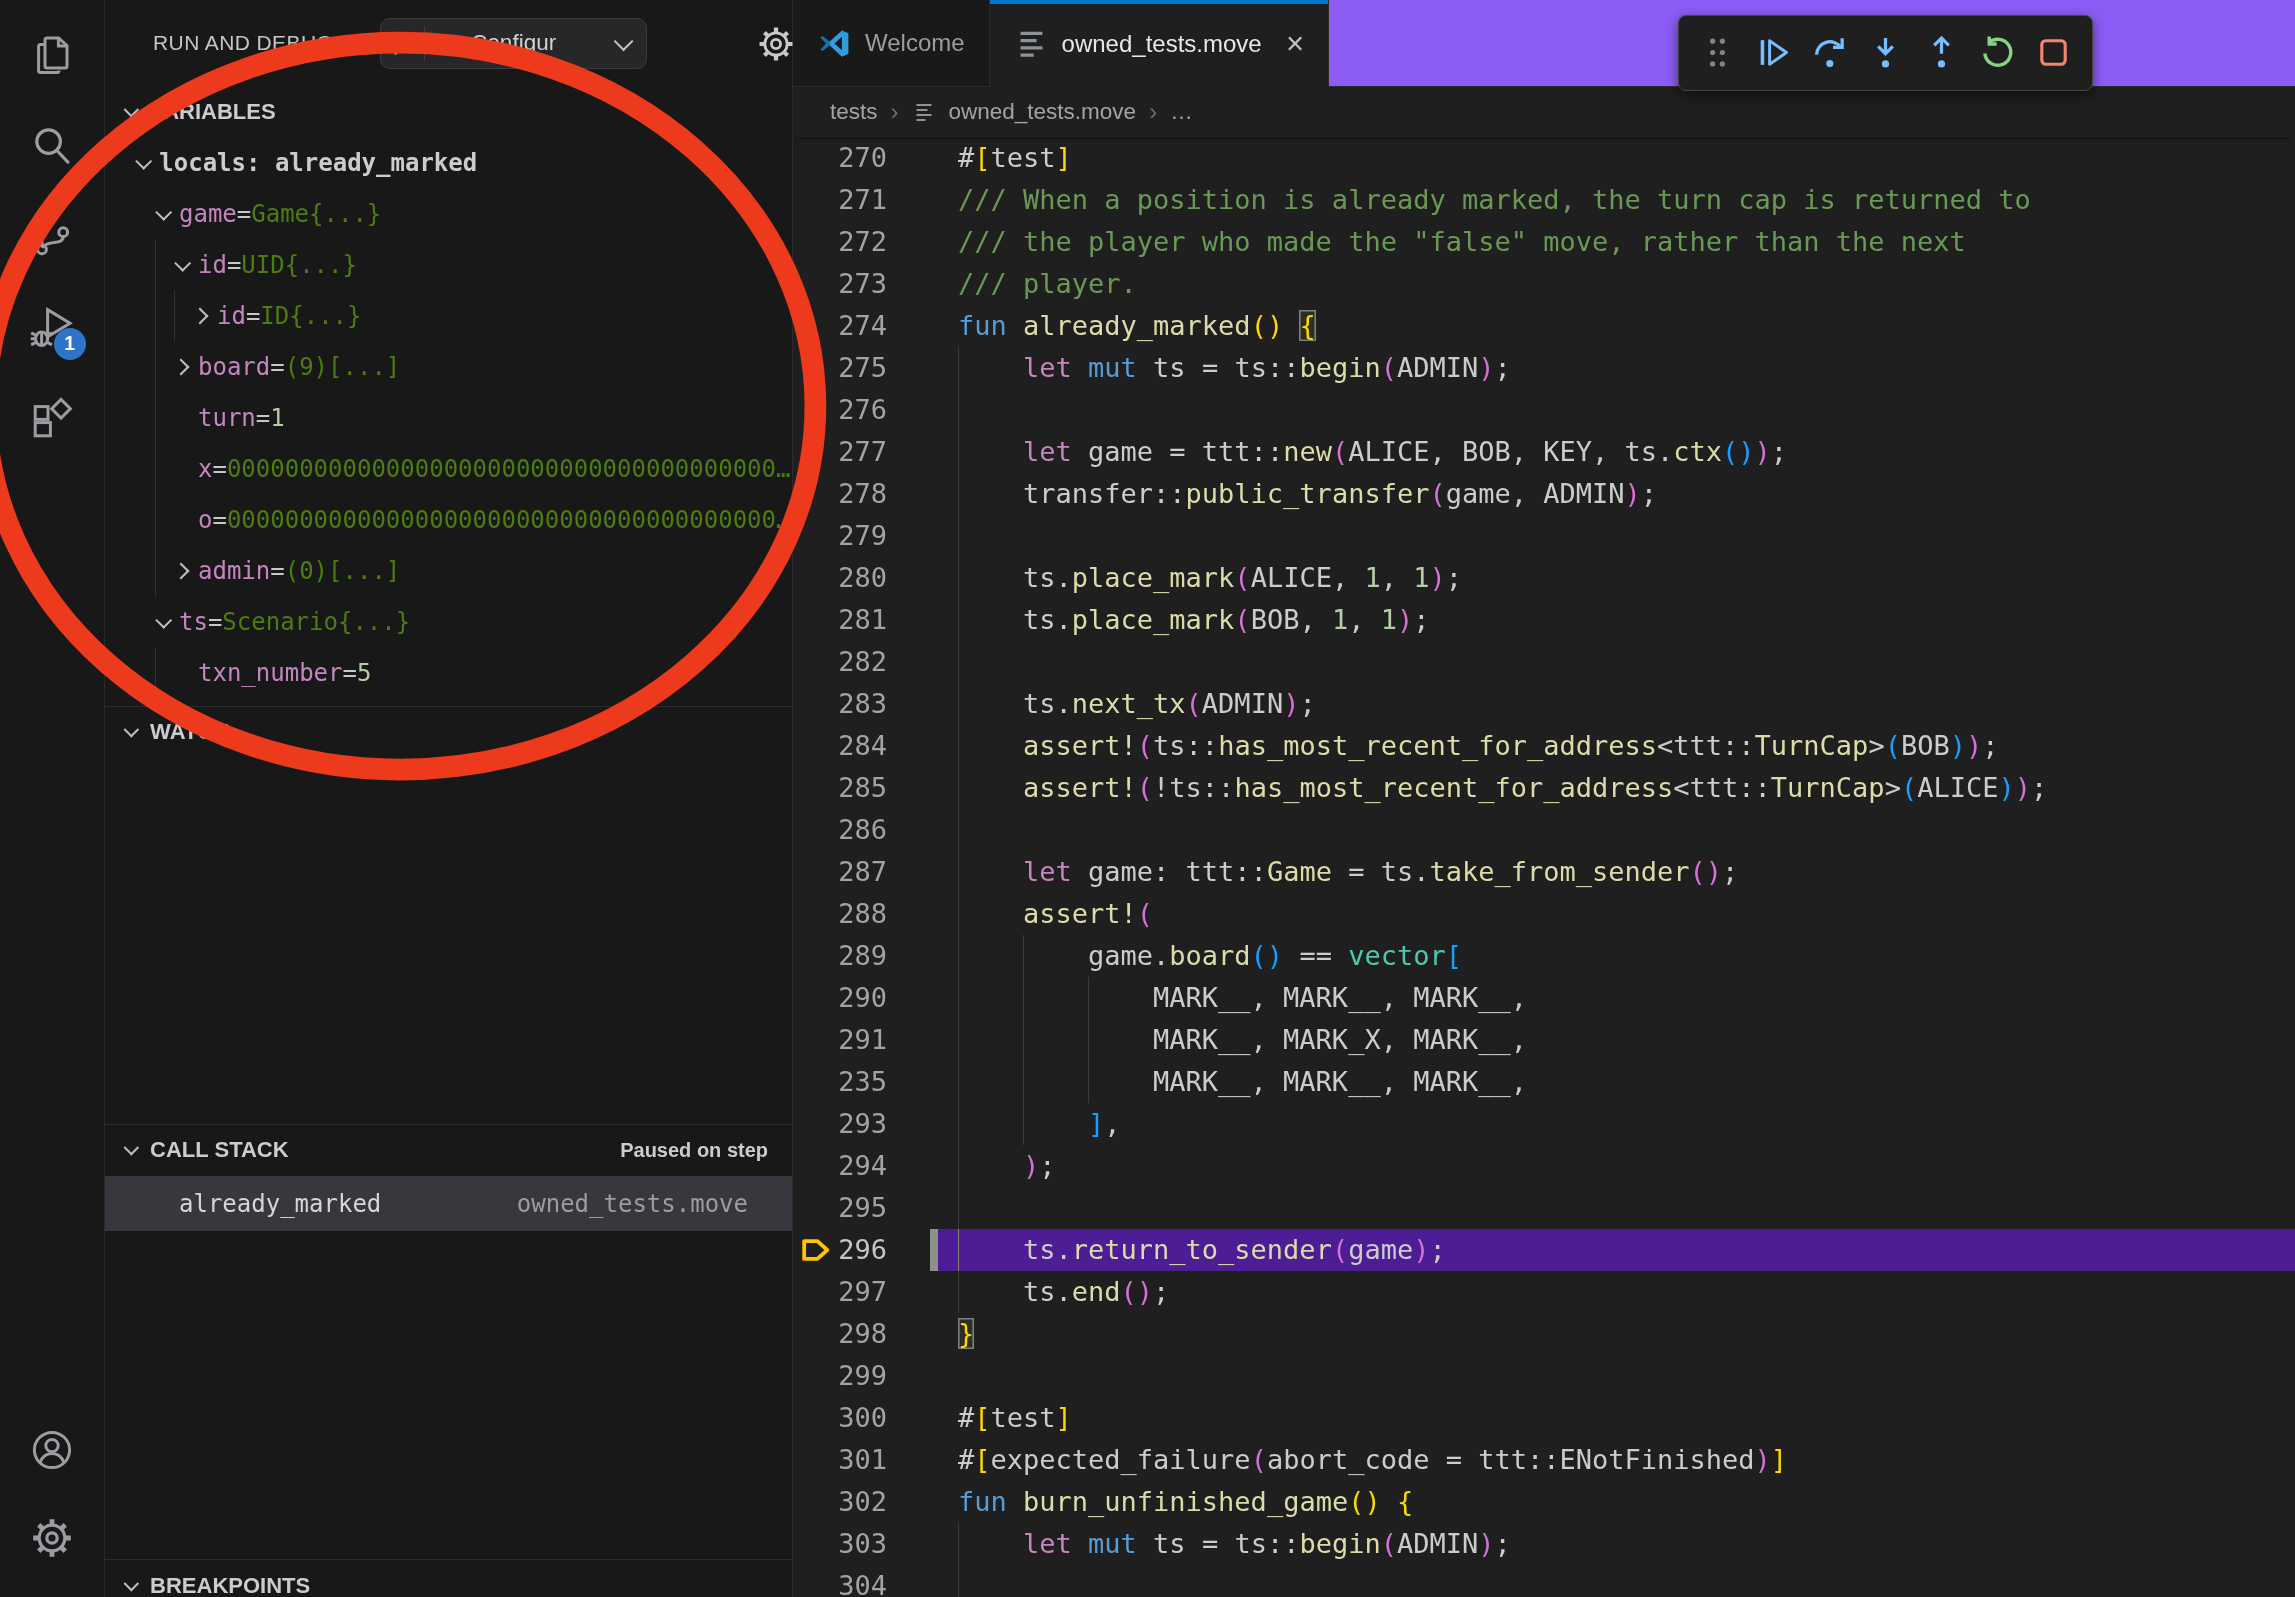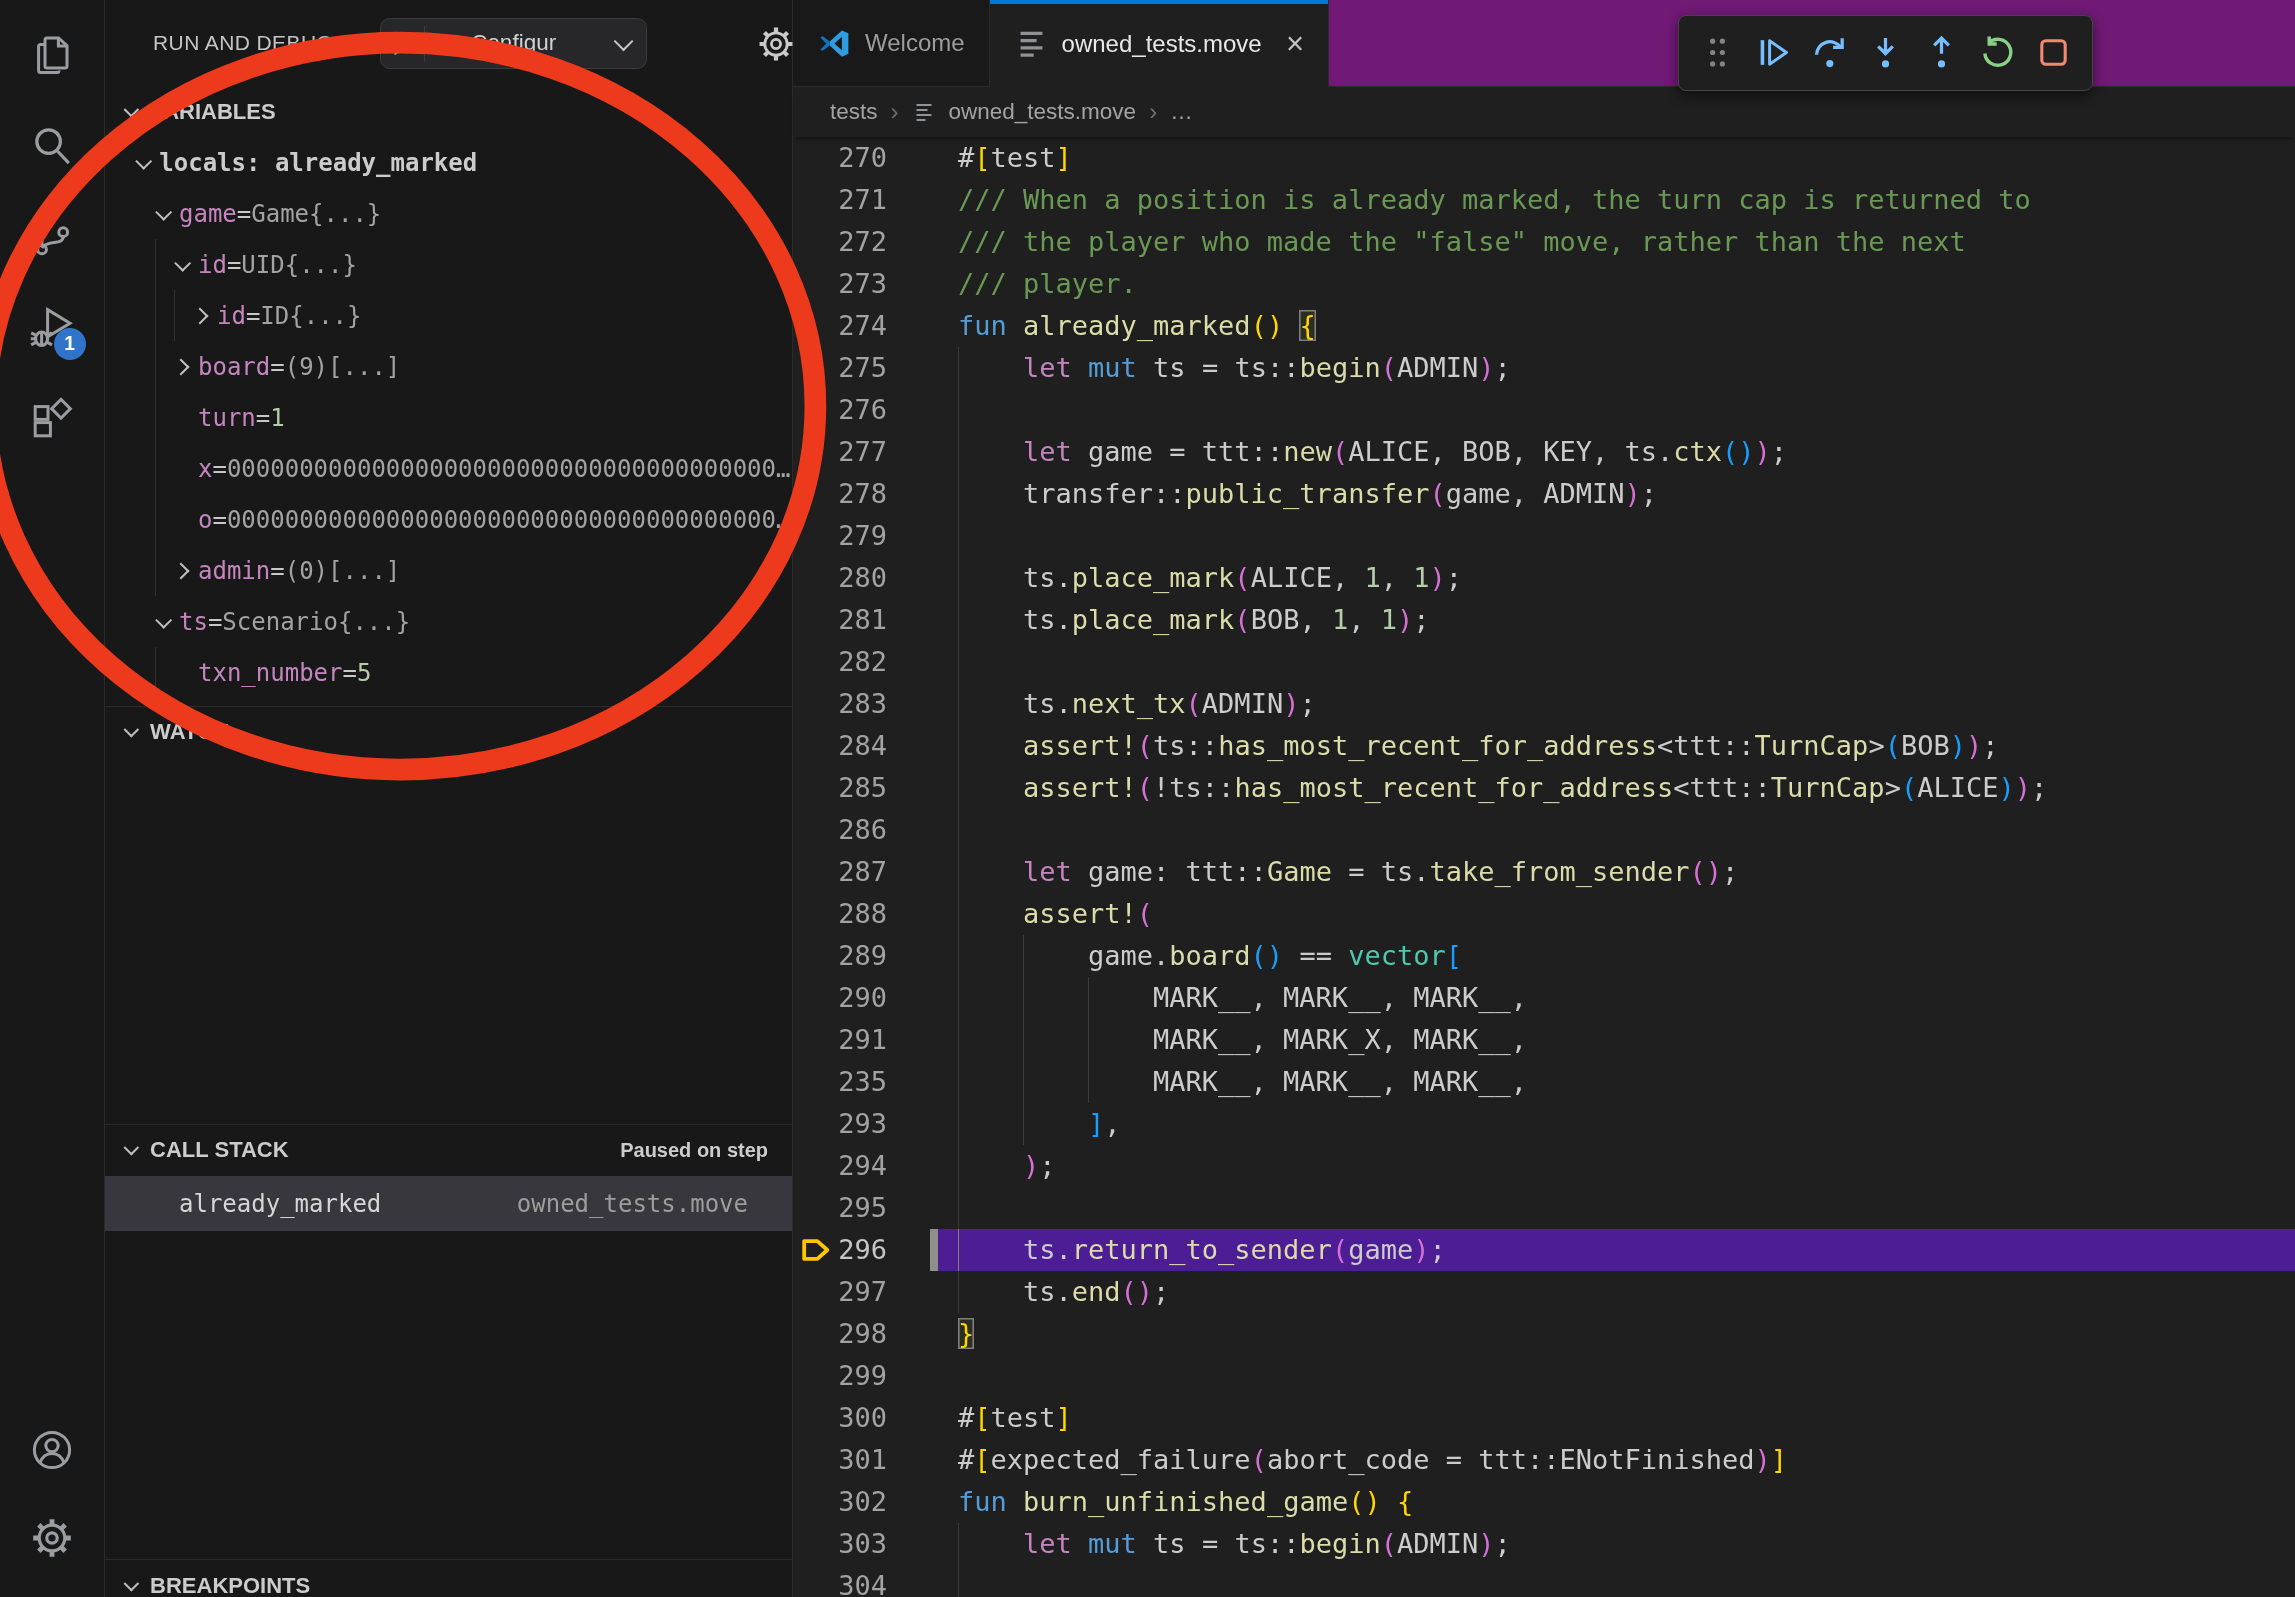--- a/index.html
+++ b/index.html
@@ -47,27 +47,27 @@
   .cs-row .file { margin-left:auto; color:#9d9d9d; }
   #sec-breakpoints { position:absolute; left:0; top:1559px; width:100%; height:52px; border-top:0.8px solid #2b2b2b; }
 
   .vrow { position:relative; height:51px; display:flex; align-items:center;
     font-family:"DejaVu Sans Mono", monospace; font-size:24px; white-space:nowrap; overflow:hidden; }
   .vrow .chevbox { width:35px; flex:0 0 35px; display:flex; justify-content:center; }
   .vrow .chevbox .chev { border-color:#c0c0c0; border-width:2px; width:12px; height:12px; }
   .vrow .vname { color:#c586c0;text-align:center; }
   .vrow.scope .vname { color:#cccccc; font-weight:bold; }
   .vrow .veq { color:#c8c8c8; }
-  .vrow .vval { color:#a3a3a3; overflow:hidden; text-overflow:ellipsis; }
+  .vrow .vval { color:#4d7c0f; overflow:hidden; text-overflow:ellipsis; }
   .vrow .vval.num { color:#b5cea8; }
   .tguide { position:absolute; top:0; bottom:0; width:0.8px; background:#313131; }
 
   
   #editor { position:absolute; left:793px; top:0; right:0; height:1597px; background:#1f1f1f; }
-  #tabbar { position:absolute; left:0; top:0; right:0; height:87px; background:#701a75;
+  #tabbar { position:absolute; left:0; top:0; right:0; height:87px; background:#8b5cf6;
     border-bottom:0.8px solid #2b2b2b; display:flex; }
   .tab { height:86px; display:flex; align-items:center; gap:13px; padding:0 24px; font-size:24px;
     border-right:0.8px solid #2b2b2b; position:relative; color:#9d9d9d; background:#191919; }
   .tab.active { background:#1f1f1f; color:#e8e8e8; height:87px; }
   .tab.active::before { content:""; position:absolute; left:0; top:0; right:0; height:4px; background:#0078d4; }
   .tab .tab-icon svg { width:35px; height:35px; display:block; }
   .tab .close { font-size:31px; color:#c3c3c3; padding-left:11.3px; }
   #breadcrumb { position:absolute; left:0; top:87px; right:0; height:50px; background:#1f1f1f;
     display:flex; align-items:center; gap:13px; padding-left:37px; color:#a3a3a3; font-size:22.5px;
     box-shadow:0 4.8px 5.6px -4px rgba(0,0,0,.65); z-index:2; }

